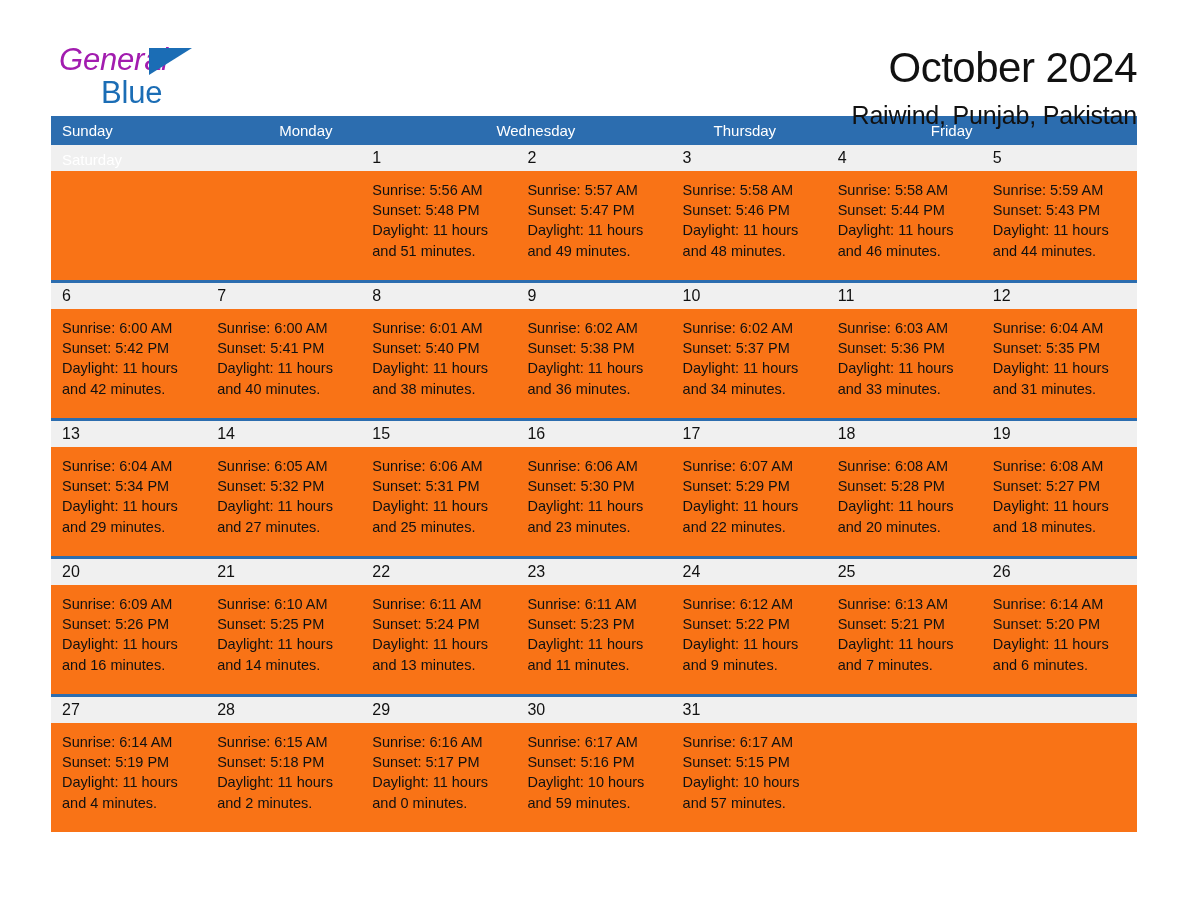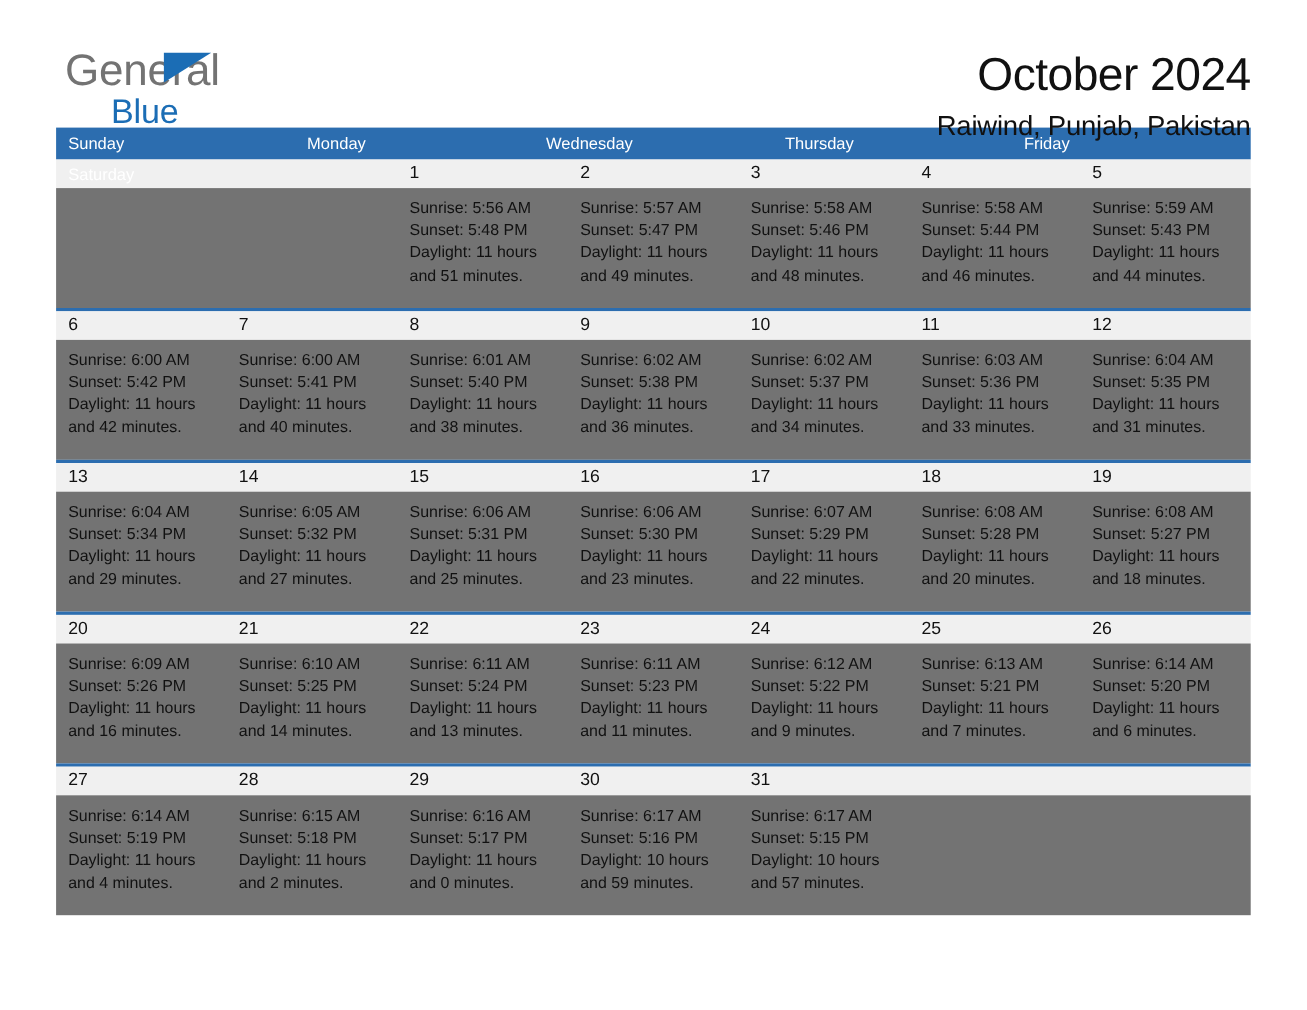--- a/index.html
+++ b/index.html
@@ -34,24 +34,25 @@
   .logo {
     position: relative;
     width: 200px;
     height: 72px;
     line-height: 1;
     padding-left: 8px;
   }
   .logo-row1 {
     position: relative;
     display: inline-block;
-    font-size: 40px;
-    color: #737373;
+    font-size: 31px;
+    color: #a21caf;
     letter-spacing: -0.2px;
     white-space: nowrap;
+    font-style: italic;
   }
   .logo-tri {
     position: absolute;
     left: 98px;
     top: 4px;
     width: 0;
     height: 0;
     border-left: 43px solid #1B6DB5;
     border-bottom: 27px solid transparent;
   }
@@ -109,21 +110,21 @@
   }
   .week-nums {
     display: grid;
     grid-template-columns: repeat(7, 1fr);
     background: #F0F0F0;
     height: 26px;
   }
   .week-body {
     display: grid;
     grid-template-columns: repeat(7, 1fr);
-    background: #737373;
+    background: #f97316;
     height: 109px;
   }
   .daynum {
     font-size: 16px;
     color: #111111;
     line-height: 26px;
     padding-left: 11px;
   }
   .daycell {
     padding: 9px 11px 0 11px;

